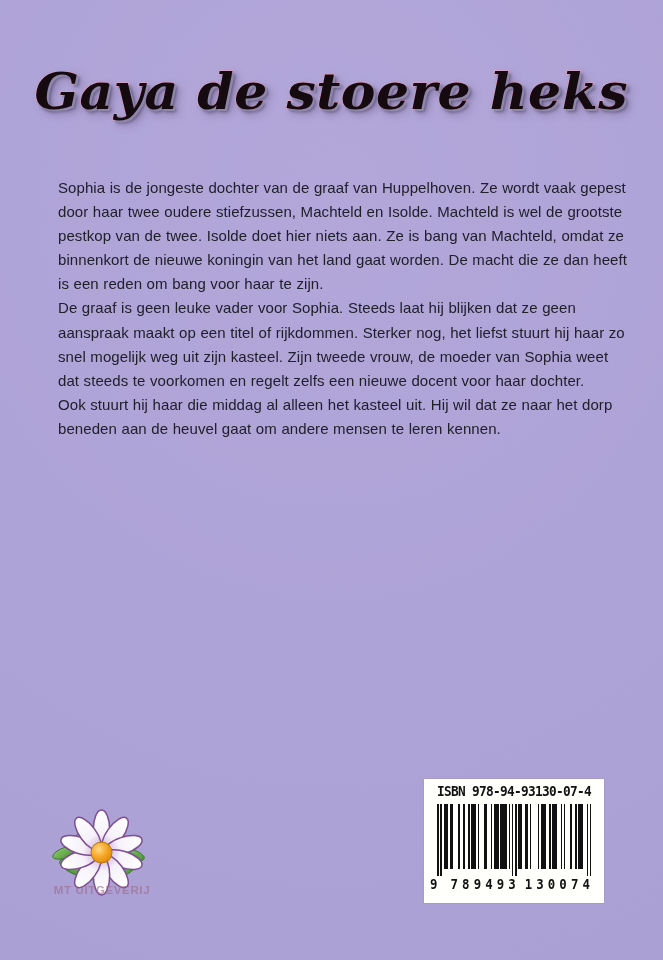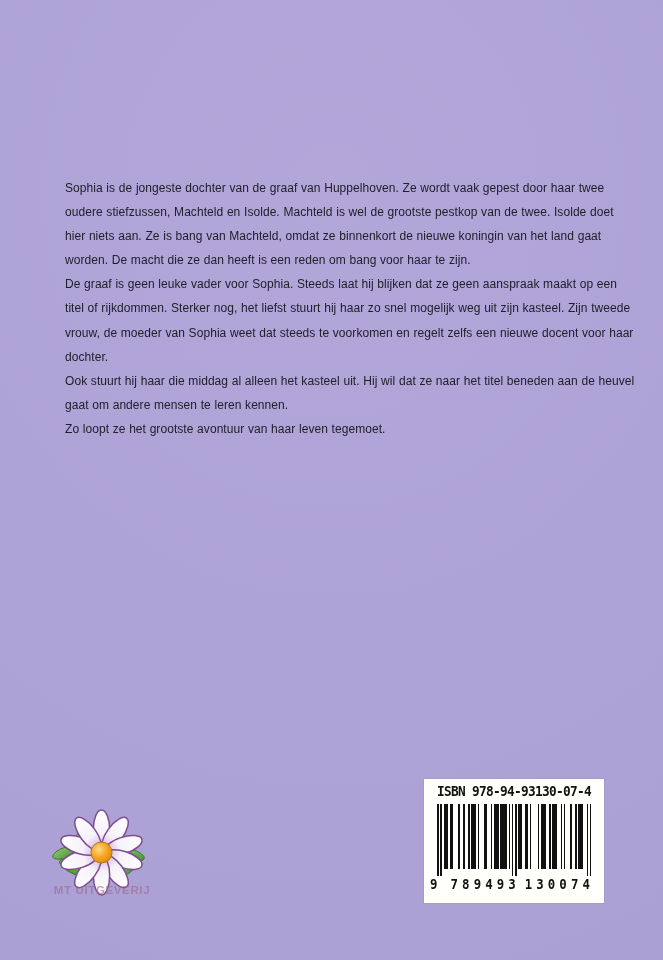--- a/index.html
+++ b/index.html
@@ -44,24 +44,24 @@
     text-shadow:
        2px 2px 0   #8e86ab,
        3px 3px 3px rgba(60,50,80,0.55),
        5px 5px 8px rgba(60,50,80,0.35);
     transform: scaleX(1.04);
   }
 
   
   .blurb {
     position: absolute;
-    left: 65px;
+    left: 58px;
     top: 176px;
     width: 572px;
-    font-size: 12px;
+    font-size: 15px;
     line-height: 24.1px;
     color: #20202c;
     letter-spacing: 0.005em;
     word-spacing: 0.02em;
   }
   .blurb p {
     margin: 0;
     text-align: left;
   }
 
@@ -141,26 +141,28 @@
     white-space: nowrap;
   }
   .digits-line .grp-mid { letter-spacing: 0.33em; margin-left: 8px; }
   .digits-line .grp-right { letter-spacing: 0.33em; margin-right: 4px; }
 </style>
 </head>
 <body>
 
 <div class="cover">
 
+  <div class="title-wrap">
+    <span class="title">Gaya de stoere heks</span>
+  </div>
 
   <div class="blurb">
     <p>Sophia is de jongeste dochter van de graaf van Huppelhoven. Ze wordt vaak gepest door haar twee oudere stiefzussen, Machteld en Isolde. Machteld is wel de grootste pestkop van de twee. Isolde doet hier niets aan. Ze is bang van Machteld, omdat ze binnenkort de nieuwe koningin van het land gaat worden. De macht die ze dan heeft is een reden om bang voor haar te zijn.</p>
     <p>De graaf is geen leuke vader voor Sophia. Steeds laat hij blijken dat ze geen aanspraak maakt op een titel of rijkdommen. Sterker nog, het liefst stuurt hij haar zo snel mogelijk weg uit zijn kasteel. Zijn tweede vrouw, de moeder van Sophia weet dat steeds te voorkomen en regelt zelfs een nieuwe docent voor haar dochter.</p>
-    <p>Ook stuurt hij haar die middag al alleen het kasteel uit. Hij wil dat ze naar het titel beneden aan de heuvel gaat om andere mensen te leren kennen.</p>
-    <p>Zo loopt ze het grootste avontuur van haar leven tegemoet.</p>
+    <p>Ook stuurt hij haar die middag al alleen het kasteel uit. Hij wil dat ze naar het dorp beneden aan de heuvel gaat om andere mensen te leren kennen.</p>
   </div>
 
   <div class="logo">
     <svg width="112" height="90" viewBox="0 0 112 90">
       <defs>
         <linearGradient id="petalGrad" x1="0" y1="0" x2="0" y2="1">
           <stop offset="0%" stop-color="#ffffff"></stop>
           <stop offset="62%" stop-color="#f6f1fa"></stop>
           <stop offset="100%" stop-color="#c9a8d8"></stop>
         </linearGradient>

